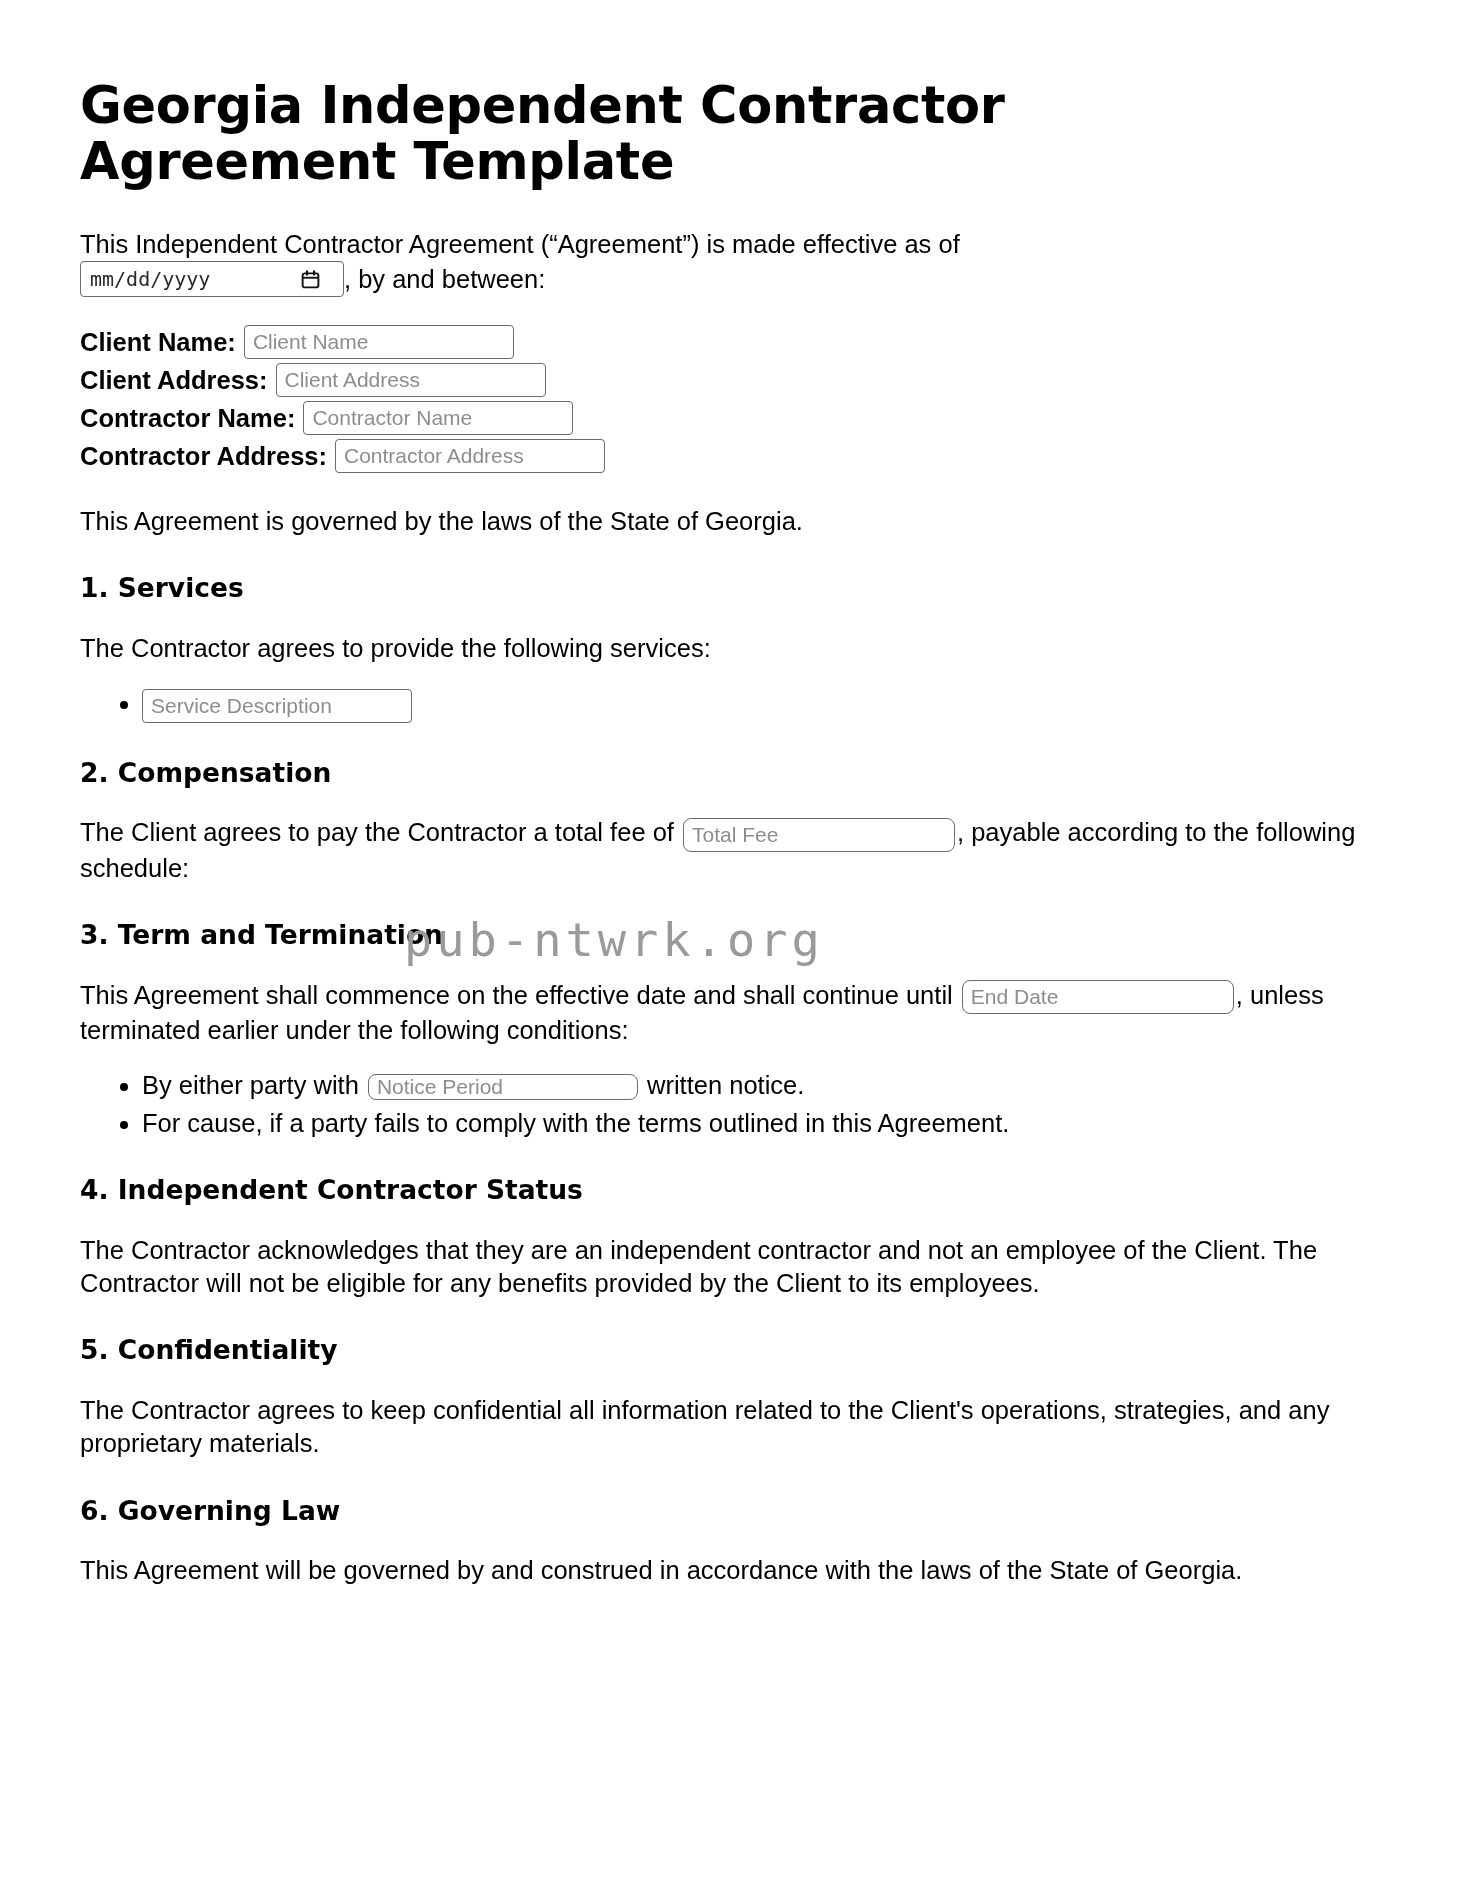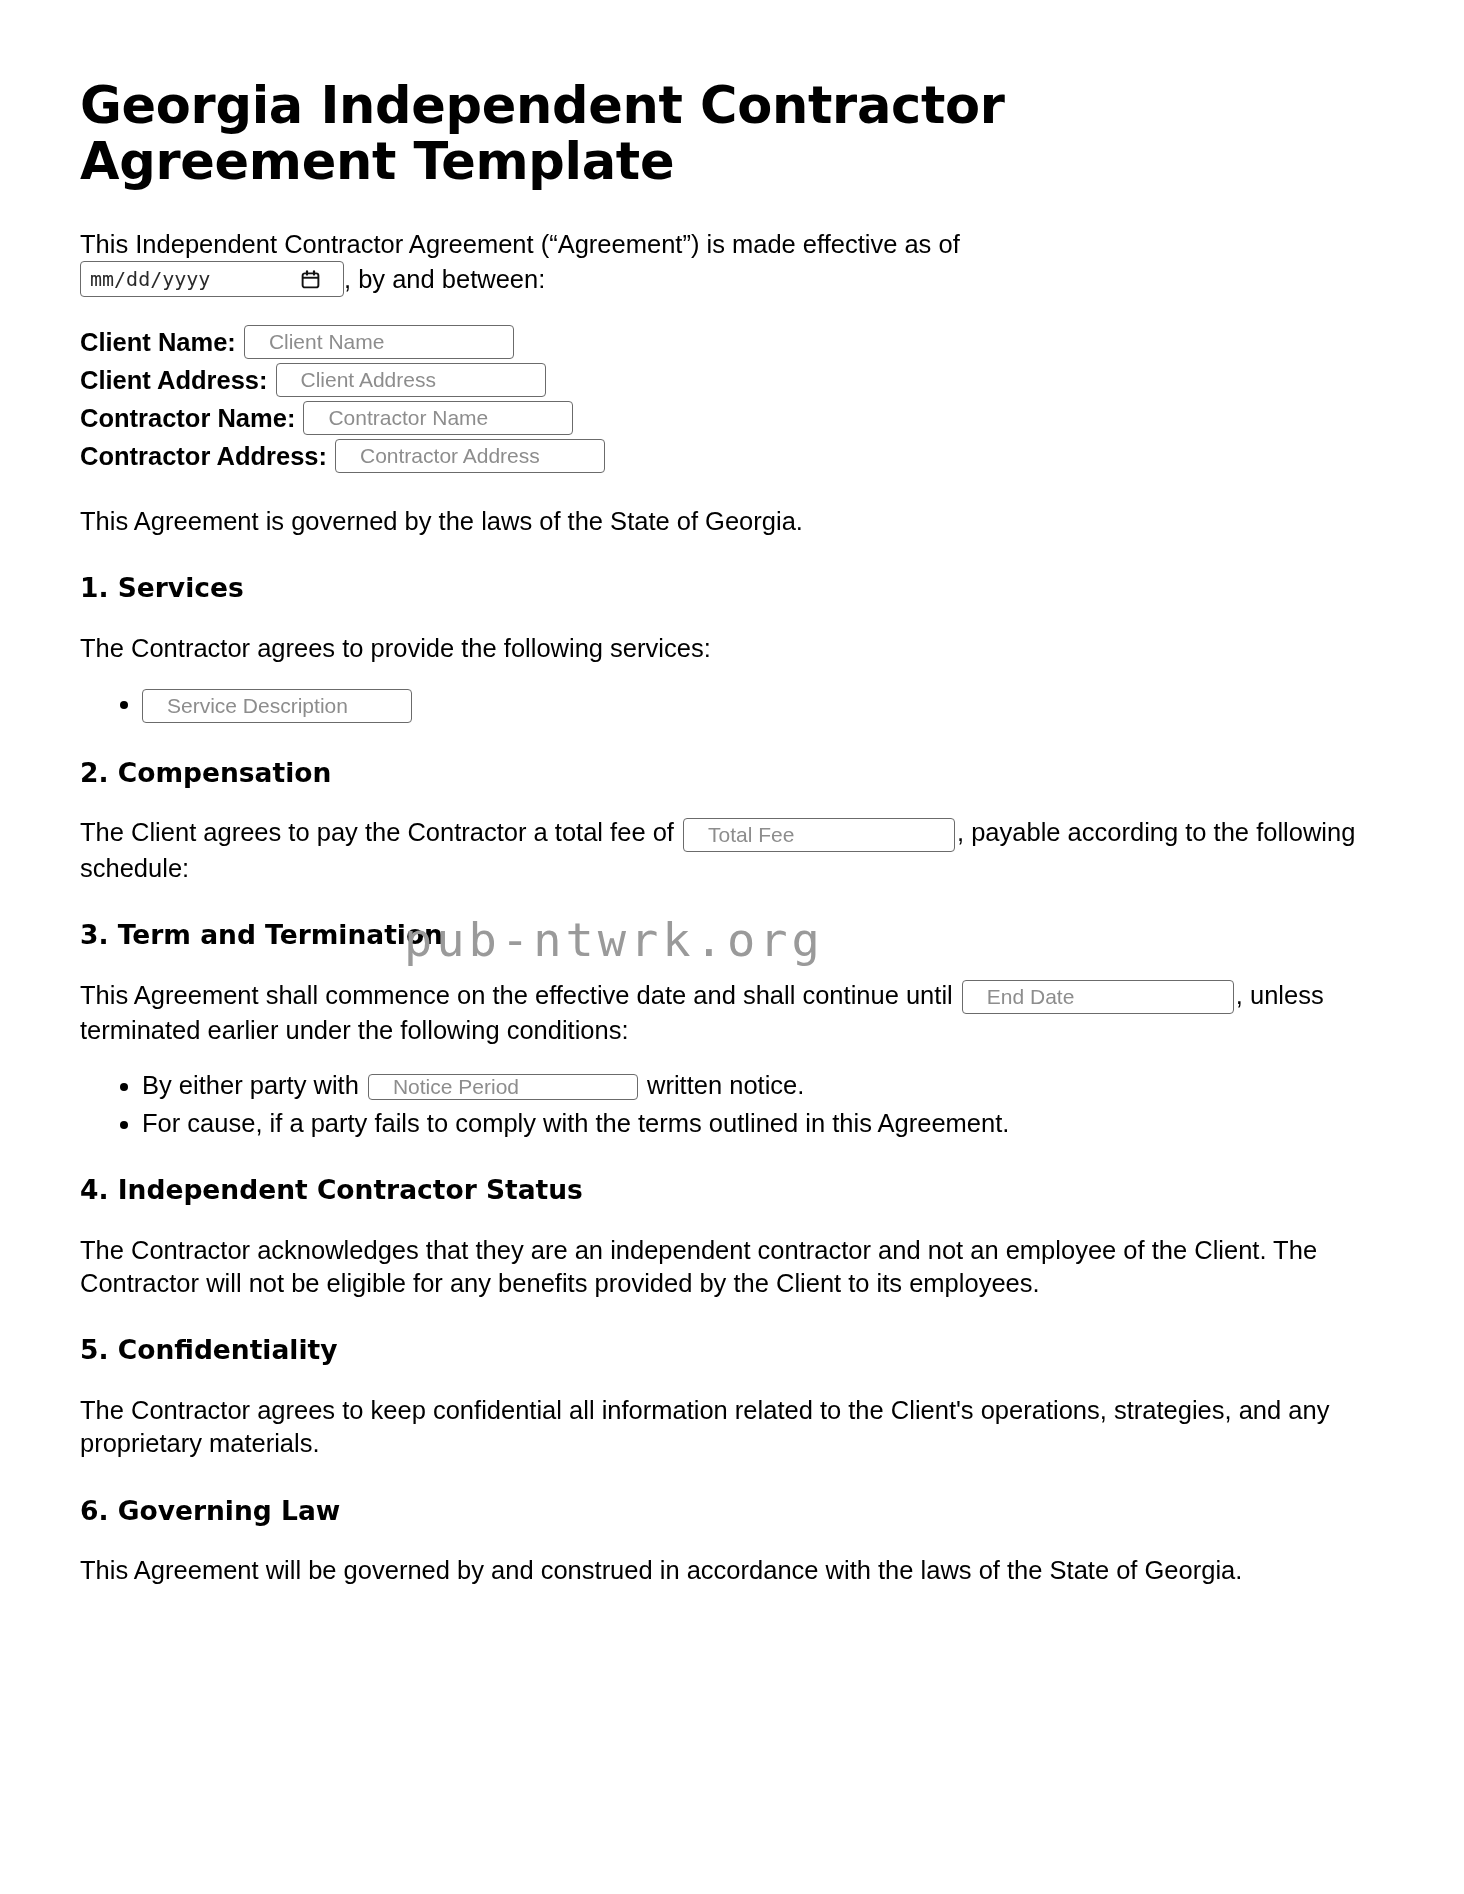--- a/index.html
+++ b/index.html
@@ -56,21 +56,21 @@
   }
 
   
   .tb {
     font-family: "Liberation Sans", sans-serif;
     font-size: 21px;
     color: #000;
     background: #fff;
     border: 1px solid #6b6b6b;
     border-radius: 4px;
-    padding: 5px 24px;
+    padding: 5px 8px;
     box-sizing: border-box;
     outline: none;
     vertical-align: middle;
   }
   .tb::placeholder {
     color: #8d8d8d;
     opacity: 1;
   }
 
   .date-wrap {
@@ -143,20 +143,21 @@
   }
   ul.doc-list li, ol.doc-list li {
     margin: 0 0 4px 0;
   }
   ul.doc-list li { list-style: disc; }
   ol.doc-list li { list-style: decimal; }
   .inline-field {
     display: inline-block;
     vertical-align: middle;
     margin: 0 2px;
+    border-radius: 8px;
   }
 
   
   .watermark {
     position: absolute;
     left: 404px;
     top: 912px;
     font-family: "DejaVu Sans Mono", monospace;
     font-size: 47px;
     letter-spacing: 4px;

